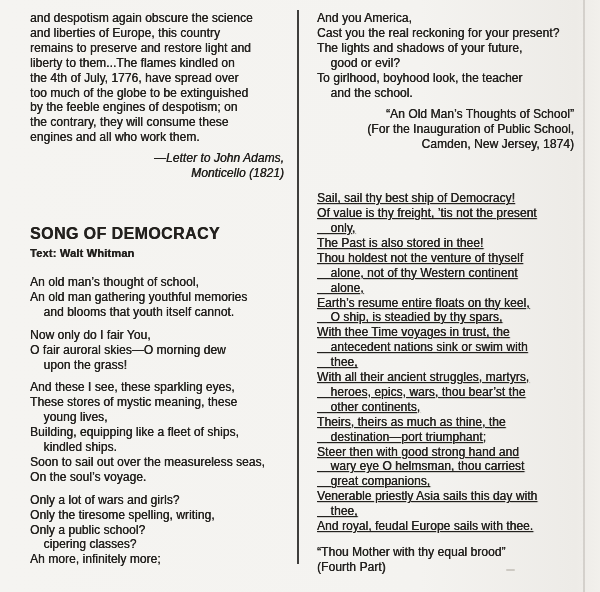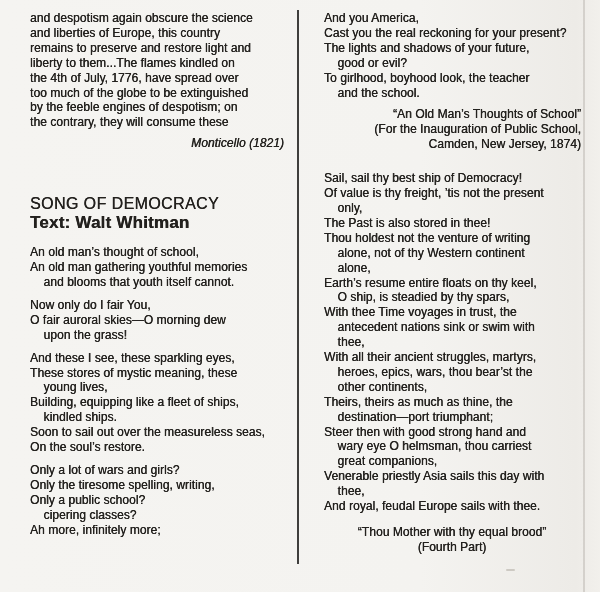--- a/index.html
+++ b/index.html
@@ -11,58 +11,58 @@
     height: 592px;
     overflow: hidden;
     background: linear-gradient(90deg, #f5f4f1 0%, #f4f3f0 70%, #edebe7 96%, #f2f0ec 100%);
     font-family: "Liberation Sans", "DejaVu Sans", sans-serif;
     color: #23211e;
     text-shadow: 0.3px 0.2px 0 currentColor;
   }
 
   .col { position: absolute; top: 11px; }
   .col-left  { left: 30px;  width: 258px; }
-  .col-right { left: 324px; width: 263px; }
+  .col-right { left: 317px; width: 263px; }
 
   .line {
     white-space: pre;
     font-size: 12px;
     line-height: 14.9px;
     letter-spacing: 0.05px;
   }
 
   .attribution {
     margin-top: 6px;
     text-align: right;
     font-style: italic;
     padding-right: 4px;
   }
 
   .citation { margin-top: 7px; text-align: right; padding-right: 6px; }
-  .citation-final { margin-top: 11px; text-align: center; padding-right: 7px; }
+  .citation-final { margin-top: 11px; text-align: left; padding-right: 7px; }
 
   .heading {
     margin-top: 44px;
     font-size: 16px;
-    font-weight: normal;
+    font-weight: bold;
     letter-spacing: 0.4px;
     line-height: 18px;
   }
   .subheading {
     margin-top: 2px;
-    font-size: 17px;
+    font-size: 11px;
     font-weight: bold;
     letter-spacing: 0.2px;
     line-height: 16px;
   }
 
   .stanza { margin-top: 8px; }
   .stanza-first { margin-top: 14px; }
   .stanza-top { margin-top: 0; }
-  .stanza-sail { margin-top: 19px; }
+  .stanza-sail { margin-top: 39px; text-decoration: underline; }
 
   .divider {
     position: absolute;
     left: 297px;
     top: 10px;
     width: 2px;
     height: 554px;
     background: #3f3e3c;
   }
 
@@ -95,23 +95,25 @@
   <div class="col col-left">
     <div class="stanza stanza-top">
         <div class="line">and despotism again obscure the science</div>
         <div class="line">and liberties of Europe, this country</div>
         <div class="line">remains to preserve and restore light and</div>
         <div class="line">liberty to them...The flames kindled on</div>
         <div class="line">the 4th of July, 1776, have spread over</div>
         <div class="line">too much of the globe to be extinguished</div>
         <div class="line">by the feeble engines of despotism; on</div>
         <div class="line">the contrary, they will consume these</div>
+        <div class="line">engines and all who work them.</div>
       </div>
 
     <div class="attribution">
+        <div class="line">—Letter to John Adams,</div>
         <div class="line">Monticello (1821)</div>
       </div>
 
     <div class="heading">SONG OF DEMOCRACY</div>
 
     <div class="subheading">Text: Walt Whitman</div>
 
     <div class="stanza stanza-first">
         <div class="line">An old man’s thought of school,</div>
         <div class="line">An old man gathering youthful memories</div>
@@ -124,21 +126,21 @@
         <div class="line">    upon the grass!</div>
       </div>
 
     <div class="stanza">
         <div class="line">And these I see, these sparkling eyes,</div>
         <div class="line">These stores of mystic meaning, these</div>
         <div class="line">    young lives,</div>
         <div class="line">Building, equipping like a fleet of ships,</div>
         <div class="line">    kindled ships.</div>
         <div class="line">Soon to sail out over the measureless seas,</div>
-        <div class="line">On the soul’s restore.</div>
+        <div class="line">On the soul’s voyage.</div>
       </div>
 
     <div class="stanza">
         <div class="line">Only a lot of wars and girls?</div>
         <div class="line">Only the tiresome spelling, writing,</div>
         <div class="line">Only a public school?</div>
         <div class="line">    cipering classes?</div>
         <div class="line">Ah more, infinitely more;</div>
       </div>
   </div>
@@ -159,21 +161,21 @@
         <div class="line">“An Old Man’s Thoughts of School”</div>
         <div class="line">(For the Inauguration of Public School,</div>
         <div class="line">Camden, New Jersey, 1874)</div>
       </div>
 
     <div class="stanza stanza-sail">
         <div class="line">Sail, sail thy best ship of Democracy!</div>
         <div class="line">Of value is thy freight, ’tis not the present</div>
         <div class="line">    only,</div>
         <div class="line">The Past is also stored in thee!</div>
-        <div class="line">Thou holdest not the venture of writing</div>
+        <div class="line">Thou holdest not the venture of thyself</div>
         <div class="line">    alone, not of thy Western continent</div>
         <div class="line">    alone,</div>
         <div class="line">Earth’s resume entire floats on thy keel,</div>
         <div class="line">    O ship, is steadied by thy spars,</div>
         <div class="line">With thee Time voyages in trust, the</div>
         <div class="line">    antecedent nations sink or swim with</div>
         <div class="line">    thee,</div>
         <div class="line">With all their ancient struggles, martyrs,</div>
         <div class="line">    heroes, epics, wars, thou bear’st the</div>
         <div class="line">    other continents,</div>

